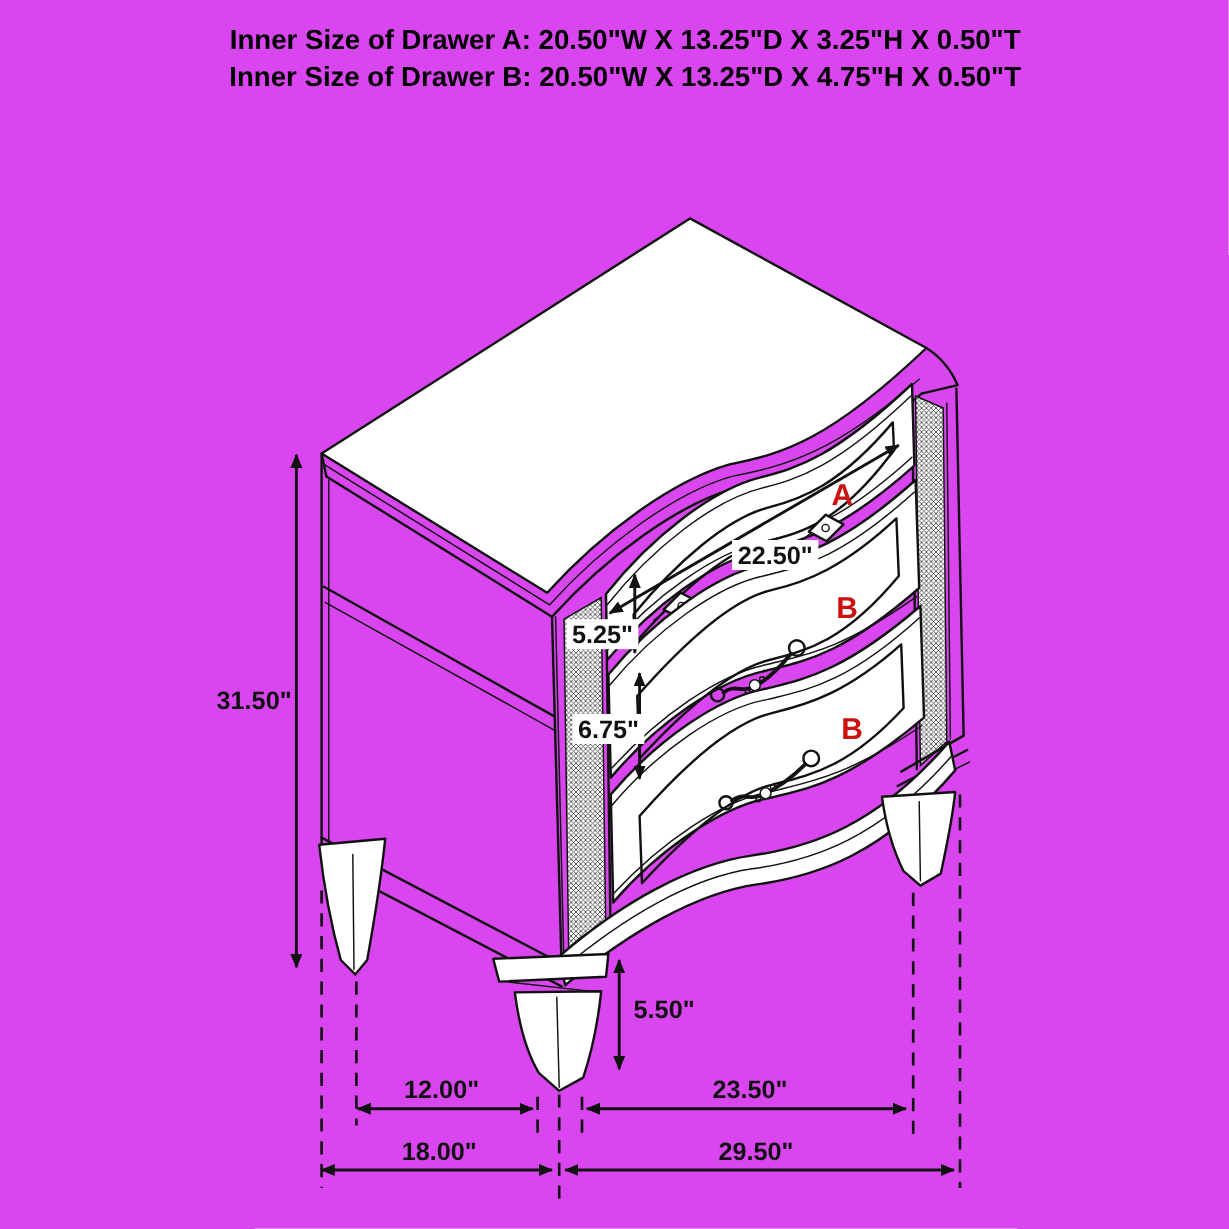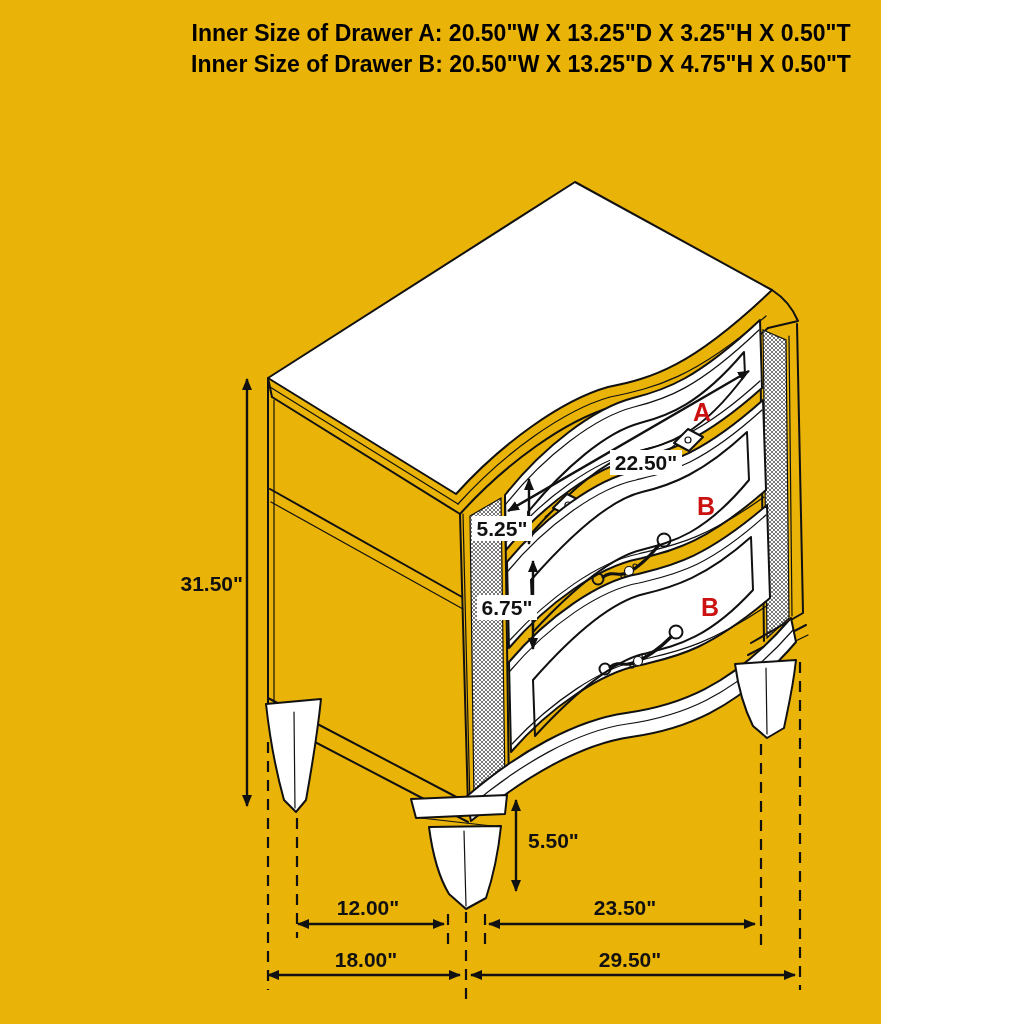--- a/index.html
+++ b/index.html
@@ -1,16 +1,16 @@
 <!DOCTYPE html>
 <html><head>
 <meta charset="utf-8">
 <style>
   html,body{margin:0;padding:0;background:#fff;}
-  .stage{width:881px;height:1024px;position:relative;background:#eab308;overflow:hidden;}
+  .stage{width:1024px;height:1024px;position:relative;background:#d946ef;overflow:hidden;}
   svg{display:block;}
   .hdr{font-family:"Liberation Sans",sans-serif;font-weight:bold;font-size:23px;fill:#000;}
   .dim{font-family:"Liberation Sans",sans-serif;font-weight:bold;font-size:21px;fill:#111;}
   .letter{font-family:"Liberation Sans",sans-serif;font-weight:bold;font-size:25px;fill:#cc1111;}
   .ln{stroke:#111;fill:none;stroke-width:2;stroke-linecap:round;stroke-linejoin:round;}
   .thin{stroke:#111;fill:none;stroke-width:1.2;stroke-linecap:round;}
   .fillw{fill:#fff;}
   .dimln{stroke:#111;stroke-width:2.4;fill:none;}
   .dash{stroke:#111;stroke-width:2.2;fill:none;stroke-dasharray:11 8;}
 </style>

